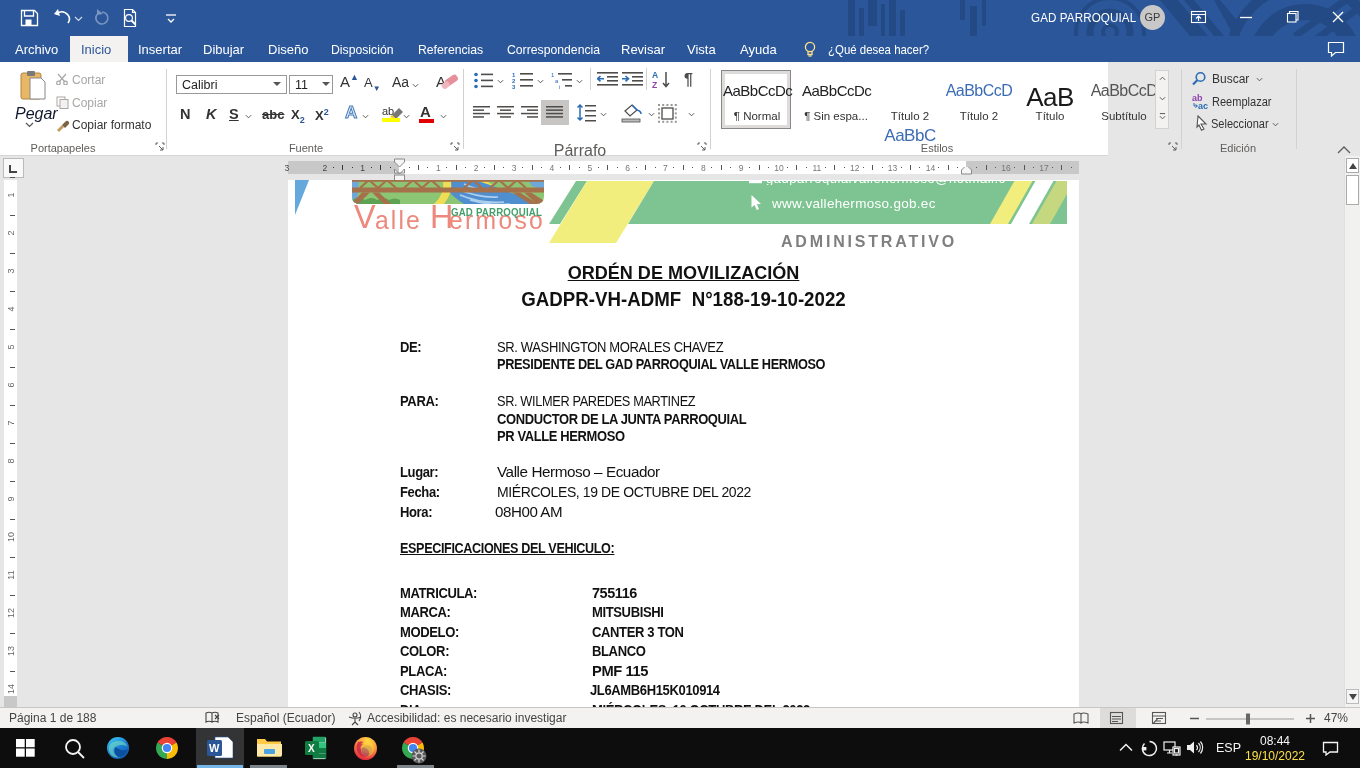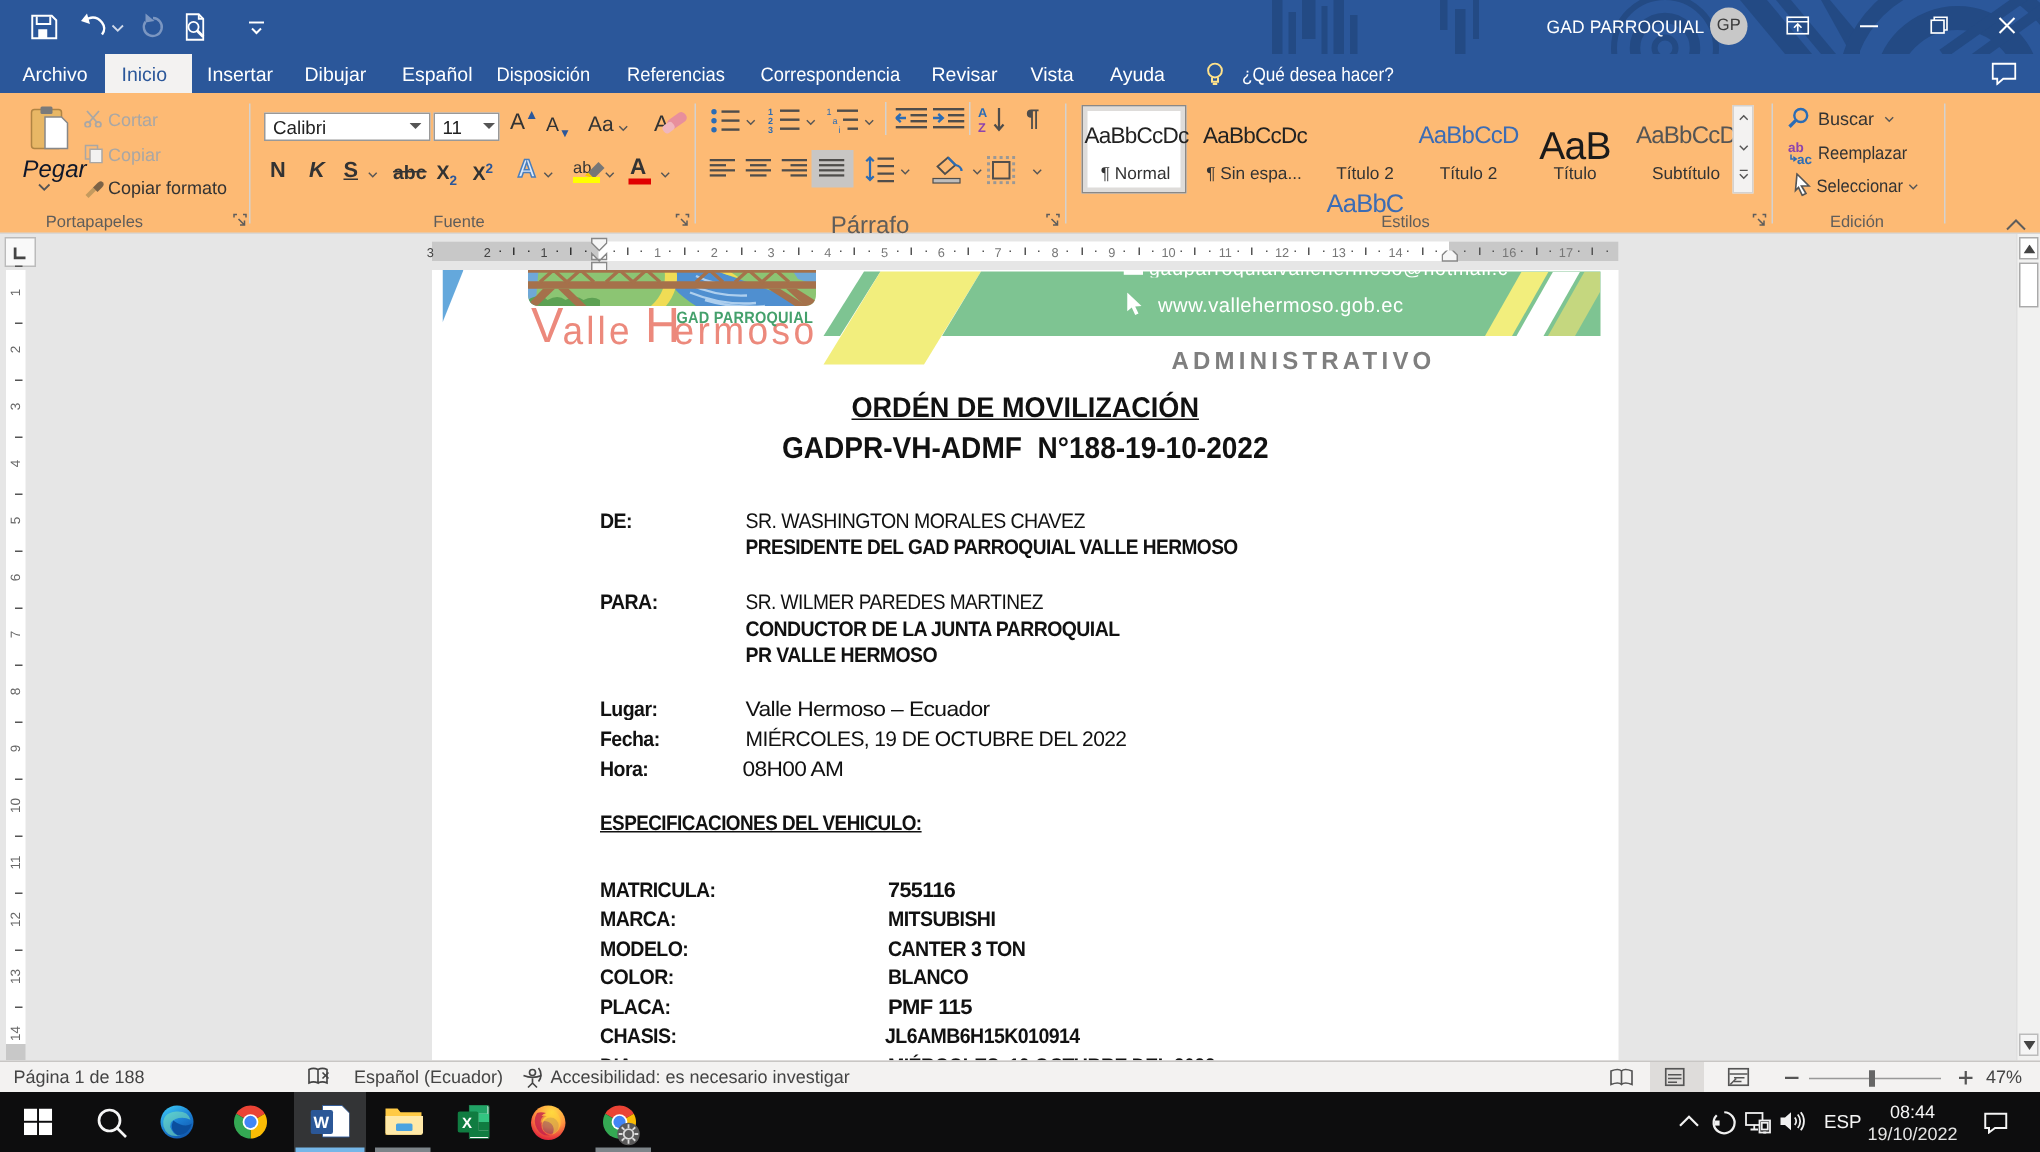--- a/index.html
+++ b/index.html
@@ -81,40 +81,40 @@
 <path d="M148,4 l10,10 M158,4 l-10,10" stroke-width="1.4"></path>
 </g>
 </svg>
 </div>
 <div class="abs" style="left:0;top:36px;width:1360px;height:26px;background:#2b579a;">
 <div class="abs" style="left:70px;top:0;width:58px;height:26px;background:#f3f2f1;"></div>
 <div class="tx" style="left:81px;top:6px;font-size:13px;color:#2b579a;">Inicio</div>
 <div class="tx" style="left:15px;top:6px;font-size:13px;color:#fff;">Archivo</div>
 <div class="tx" style="left:138px;top:6px;font-size:13px;color:#fff;">Insertar</div>
 <div class="tx" style="left:203px;top:6px;font-size:13px;color:#fff;">Dibujar</div>
-<div class="tx" style="left:268px;top:6px;font-size:13px;color:#fff;">Español</div>
+<div class="tx" style="left:268px;top:6px;font-size:13px;color:#fff;">Diseño</div>
 <div class="tx" style="left:331px;top:6px;font-size:13px;color:#fff;transform:scaleX(0.94);transform-origin:0 0;">Disposición</div>
 <div class="tx" style="left:418px;top:6px;font-size:13px;color:#fff;transform:scaleX(0.94);transform-origin:0 0;">Referencias</div>
 <div class="tx" style="left:507px;top:6px;font-size:13px;color:#fff;transform:scaleX(0.94);transform-origin:0 0;">Correspondencia</div>
 <div class="tx" style="left:621px;top:6px;font-size:13px;color:#fff;">Revisar</div>
 <div class="tx" style="left:687px;top:6px;font-size:13px;color:#fff;text-align:center;">Vista</div>
 <div class="tx" style="left:740px;top:6px;font-size:13px;color:#fff;">Ayuda</div>
 <svg class="abs" style="left:802px;top:4px;" width="16" height="19" viewBox="0 0 16 19">
 <g stroke="#ffe28a" fill="none" stroke-width="1.3">
           <circle cx="8" cy="7" r="4.6"></circle>
           <path d="M6,11.5 v3 h4 v-3"></path>
           <path d="M6.5,16 h3"></path>
         </g>
       </svg>
 <div class="tx" style="left:828px;top:6px;font-size:13px;color:#fff;transform:scaleX(0.88);transform-origin:0 0;">¿Qué desea hacer?</div>
 <svg class="abs" style="left:1327px;top:5px;" width="20" height="16" viewBox="0 0 20 16">
         <path d="M1.5,1.5 h15 v10 h-8 l-4,3.5 v-3.5 h-3 z" stroke="#fff" fill="none" stroke-width="1.2"></path>
       </svg>
 </div>
-<div class="abs" style="left:0;top:62px;width:1360px;height:94px;background:#fdba74;border-bottom:1px solid #d8d6d4;">
+<div class="abs" style="left:0;top:62px;width:1108px;height:94px;background:#ffffff;border-bottom:1px solid #d8d6d4;">
 <div class="abs" style="left:166px;top:7px;width:1px;height:80px;background:#d4d2d0;"></div>
 <div class="abs" style="left:463px;top:7px;width:1px;height:80px;background:#d4d2d0;"></div>
 <div class="abs" style="left:710px;top:7px;width:1px;height:80px;background:#d4d2d0;"></div>
 <div class="abs" style="left:1181px;top:7px;width:1px;height:80px;background:#d4d2d0;"></div>
 <div class="abs" style="left:1296px;top:7px;width:1px;height:80px;background:#d4d2d0;"></div>
 <div class="tx" style="left:3px;top:80px;width:120px;text-align:center;font-size:11px;color:#5f5d5b;">Portapapeles</div>
 <svg class="abs" style="left:155px;top:80px;" width="10" height="10" viewBox="0 0 10 10">
         <g stroke="#5f5d5b" fill="none" stroke-width="1">
           <path d="M1,3 v-2 h2 M7,1 h2 v2"></path>
           <path d="M4,4 l4,4 M8,5 v3 h-3"></path>
@@ -779,17 +779,17 @@
 <svg class="abs" style="left:1186px;top:12px;" width="18" height="15" viewBox="0 0 18 15">
 <polygon points="1,5 4,5 8,1.5 8,13.5 4,10 1,10" fill="#f0f0f0"></polygon>
 <g stroke="#f0f0f0" fill="none" stroke-width="1.2">
           <path d="M10.5,5 a4,4 0 0 1 0,5"></path>
           <path d="M12.5,3 a7,7 0 0 1 0,9"></path>
           <path d="M14.5,1.5 a9.5,9.5 0 0 1 0,12"></path>
         </g>
       </svg>
 <div class="tx" style="left:1216px;top:13px;font-size:12.5px;color:#f5f5f5;">ESP</div>
 <div class="tx" style="left:1247px;top:6px;width:56px;text-align:center;font-size:12px;color:#f5f5f5;">08:44</div>
-<div class="tx" style="left:1240px;top:21px;width:70px;text-align:center;font-size:12px;color:#e5e5e5;">19/10/2022</div>
+<div class="tx" style="left:1240px;top:21px;width:70px;text-align:center;font-size:12px;color:#fde047;">19/10/2022</div>
 <svg class="abs" style="left:1322px;top:13px;" width="17" height="15" viewBox="0 0 17 15">
         <path d="M1.5,1.5 h14 v9.5 h-7.5 l-4,3 v-3 h-2.5 z" stroke="#f5f5f5" fill="#0d0d0e" stroke-width="1.3"></path>
       </svg>
 </div>
 </div>
 </body></html>

